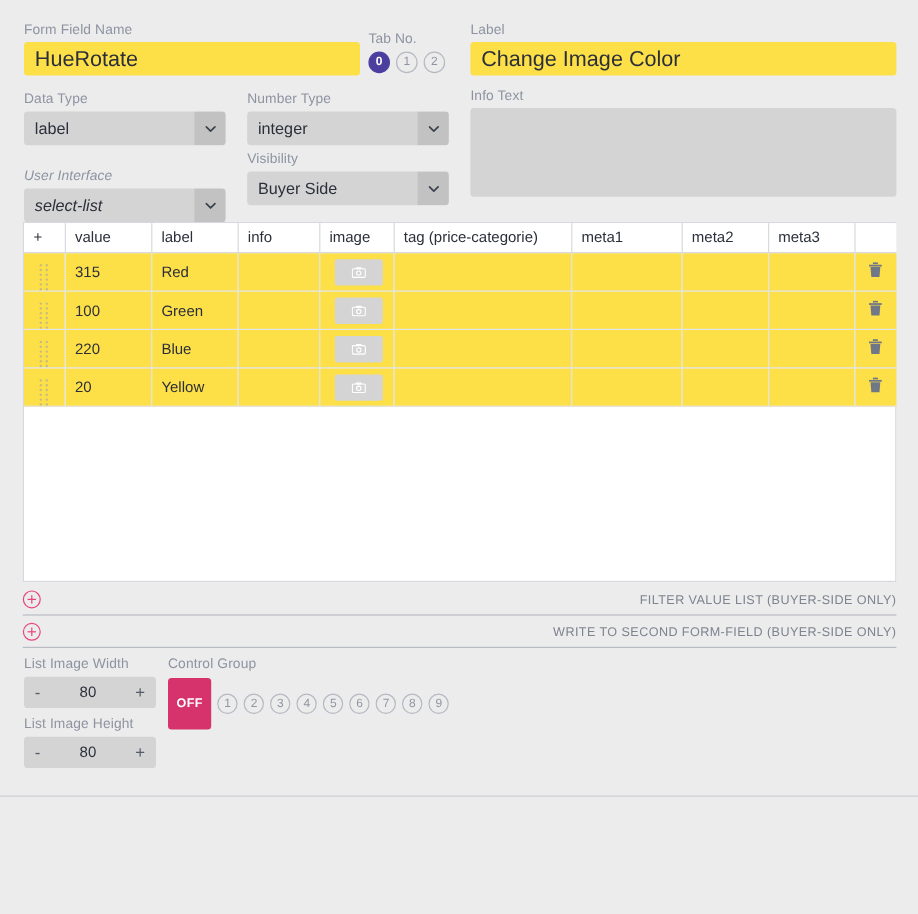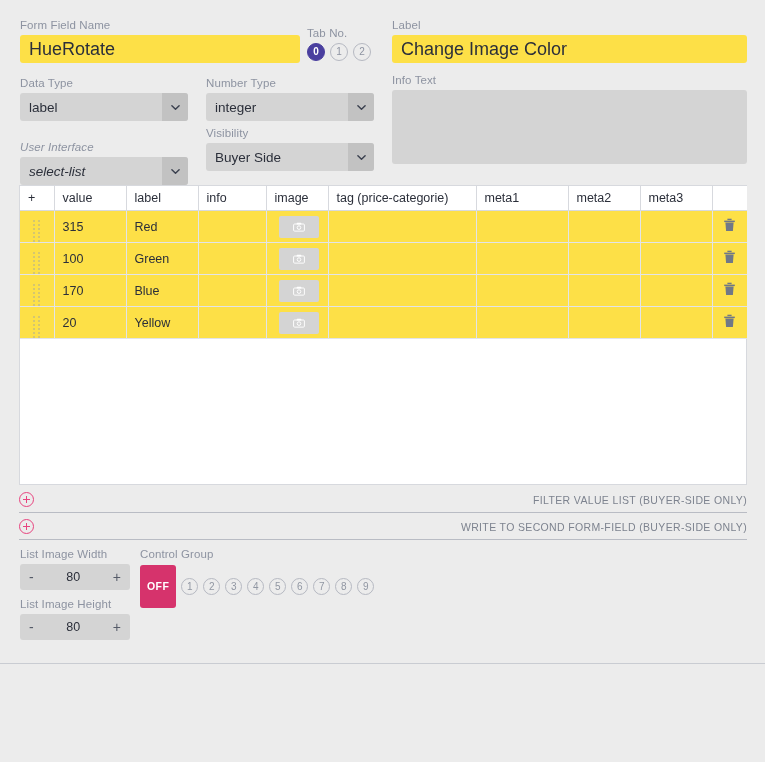--- a/index.html
+++ b/index.html
@@ -385,21 +385,21 @@
                 <i></i>
                 <i></i>
                 <i></i>
                 <i></i>
                 <i></i>
                 <i></i>
                 <i></i>
                 <i></i>
                 <i></i>
               </span></td>
-            <td>170</td>
+            <td>220</td>
             <td>Blue</td>
             <td></td>
             <td class="cell-image">
               <span class="imgbtn">
   <svg width="12" height="10" viewBox="0 0 14 11" fill="none">
     <rect x="0.7" y="2" width="12.6" height="8.3" rx="1.2" stroke="#fff" stroke-width="1.1"></rect>
     <rect x="4.3" y="0.5" width="5.4" height="2" rx="0.6" fill="#fff"></rect>
     <circle cx="7" cy="6.2" r="2.1" stroke="#fff" stroke-width="1.1" fill="none"></circle>
   </svg>
               </span>

